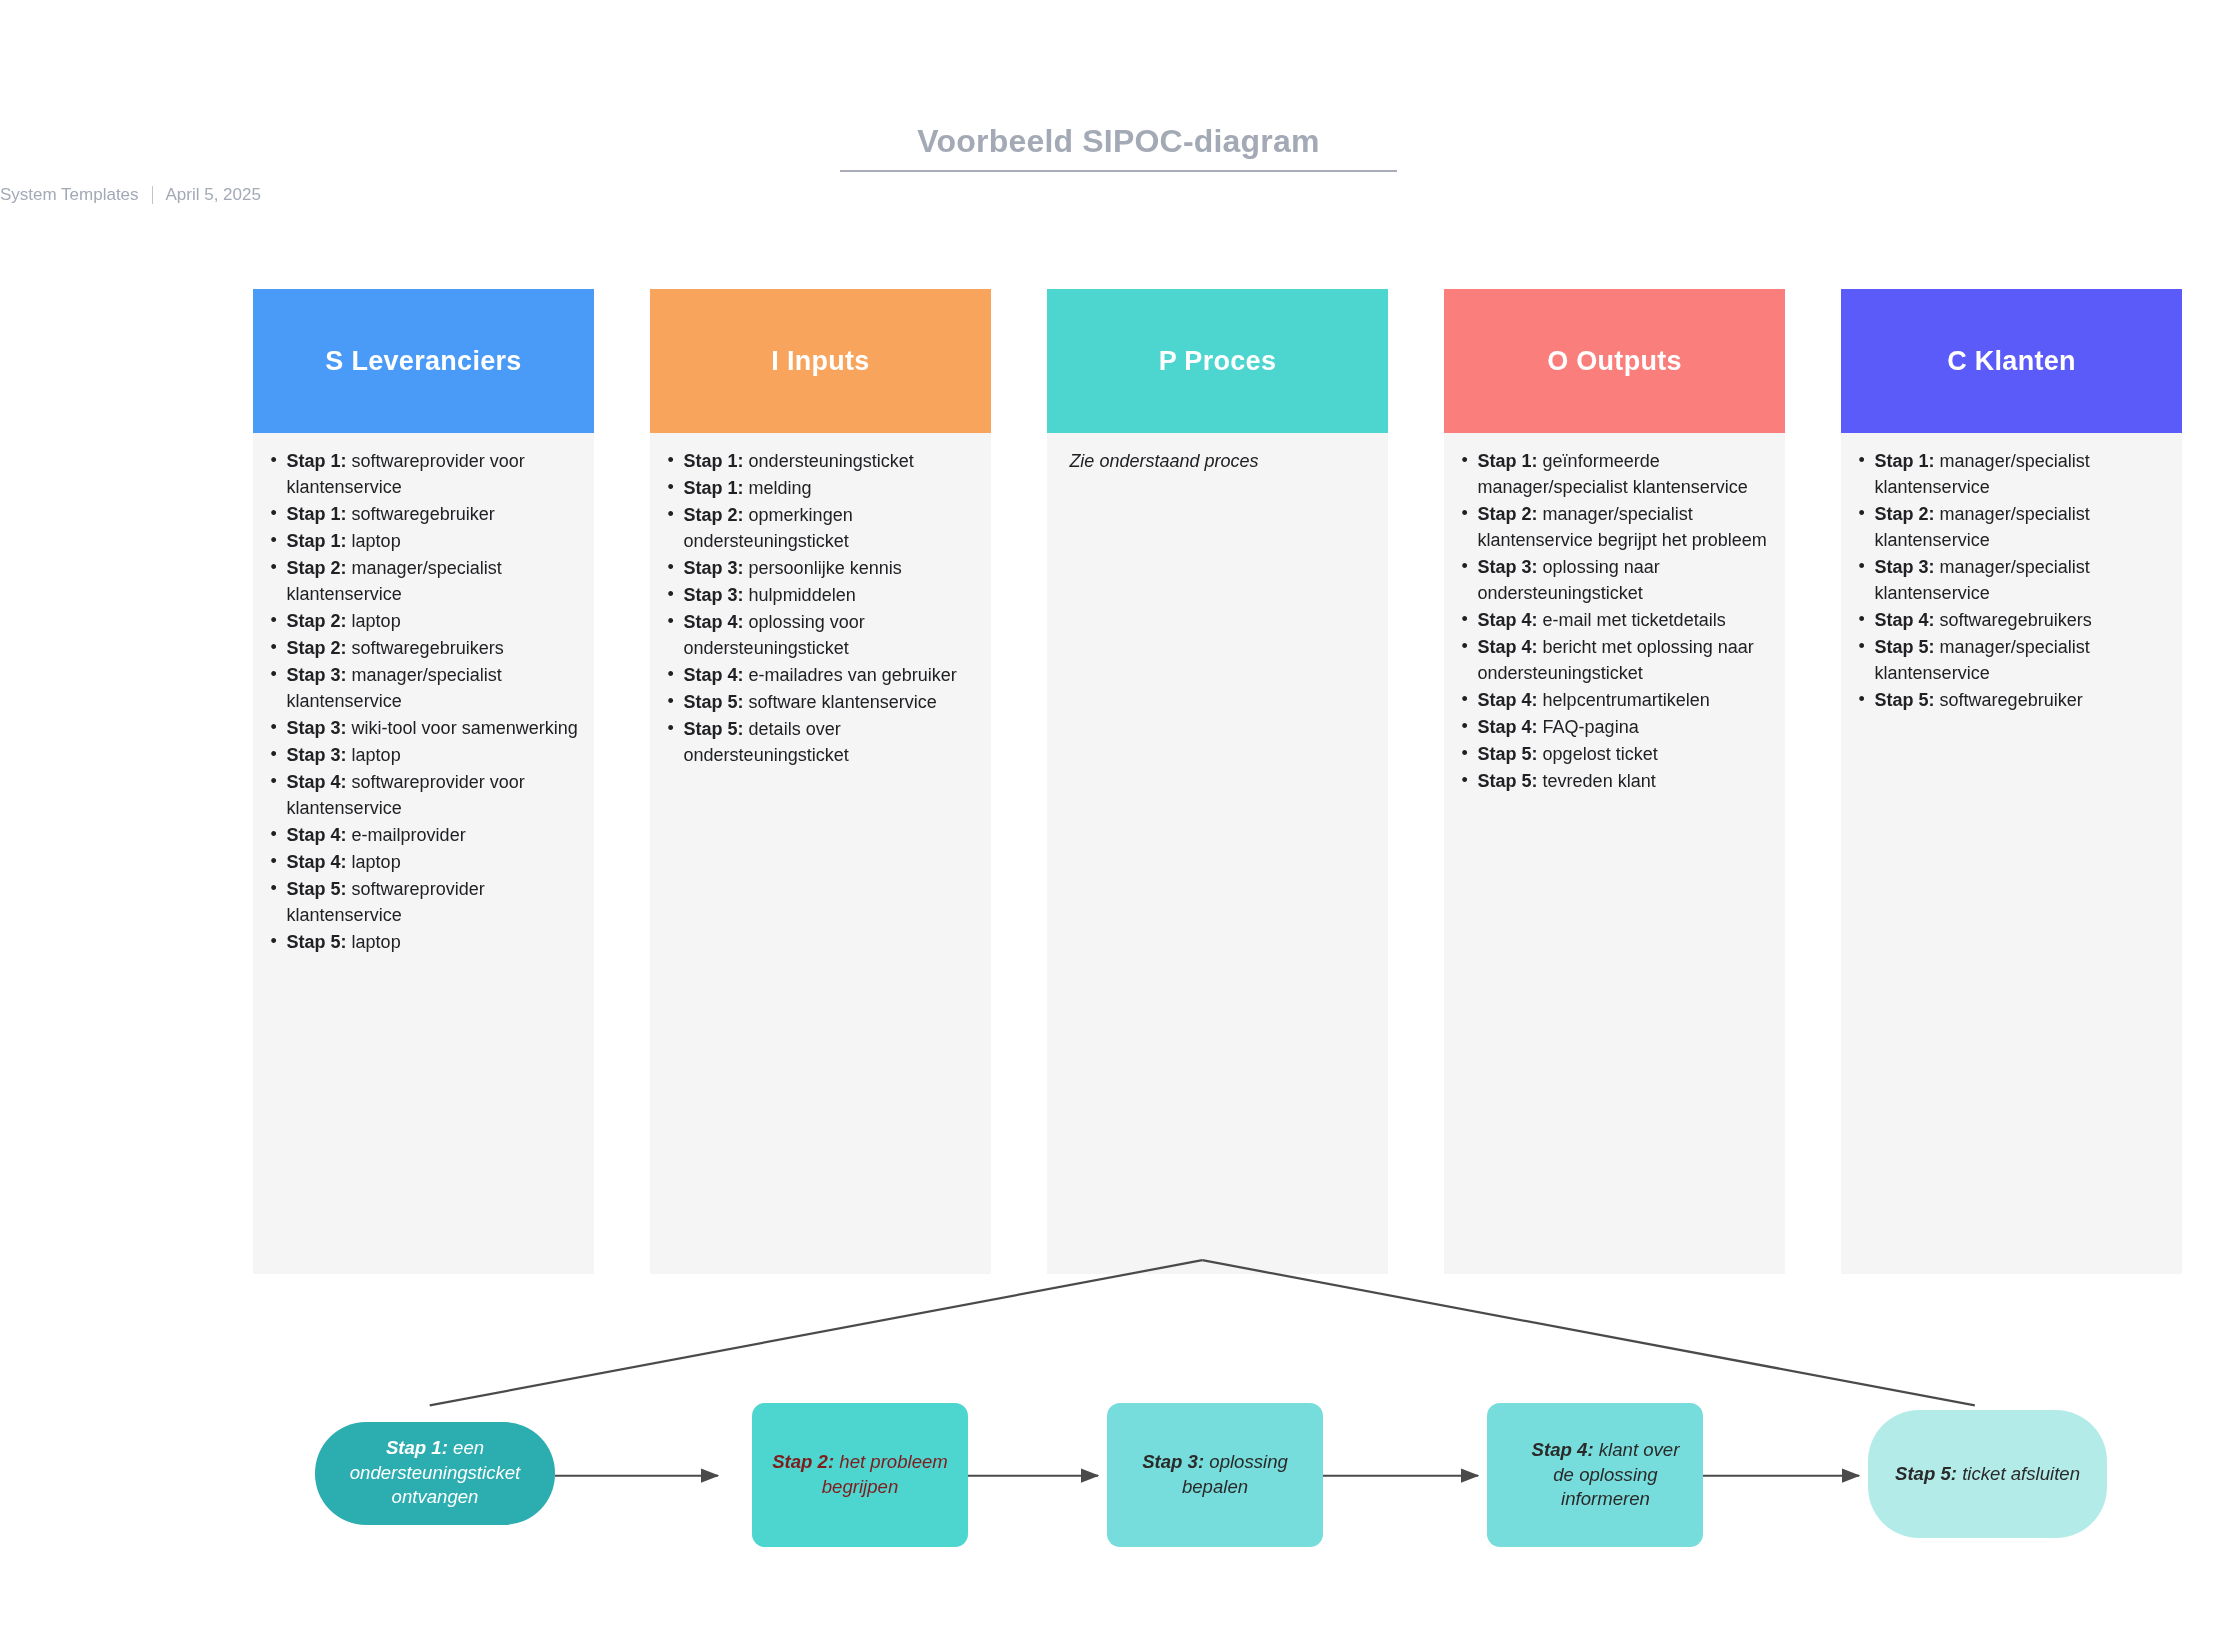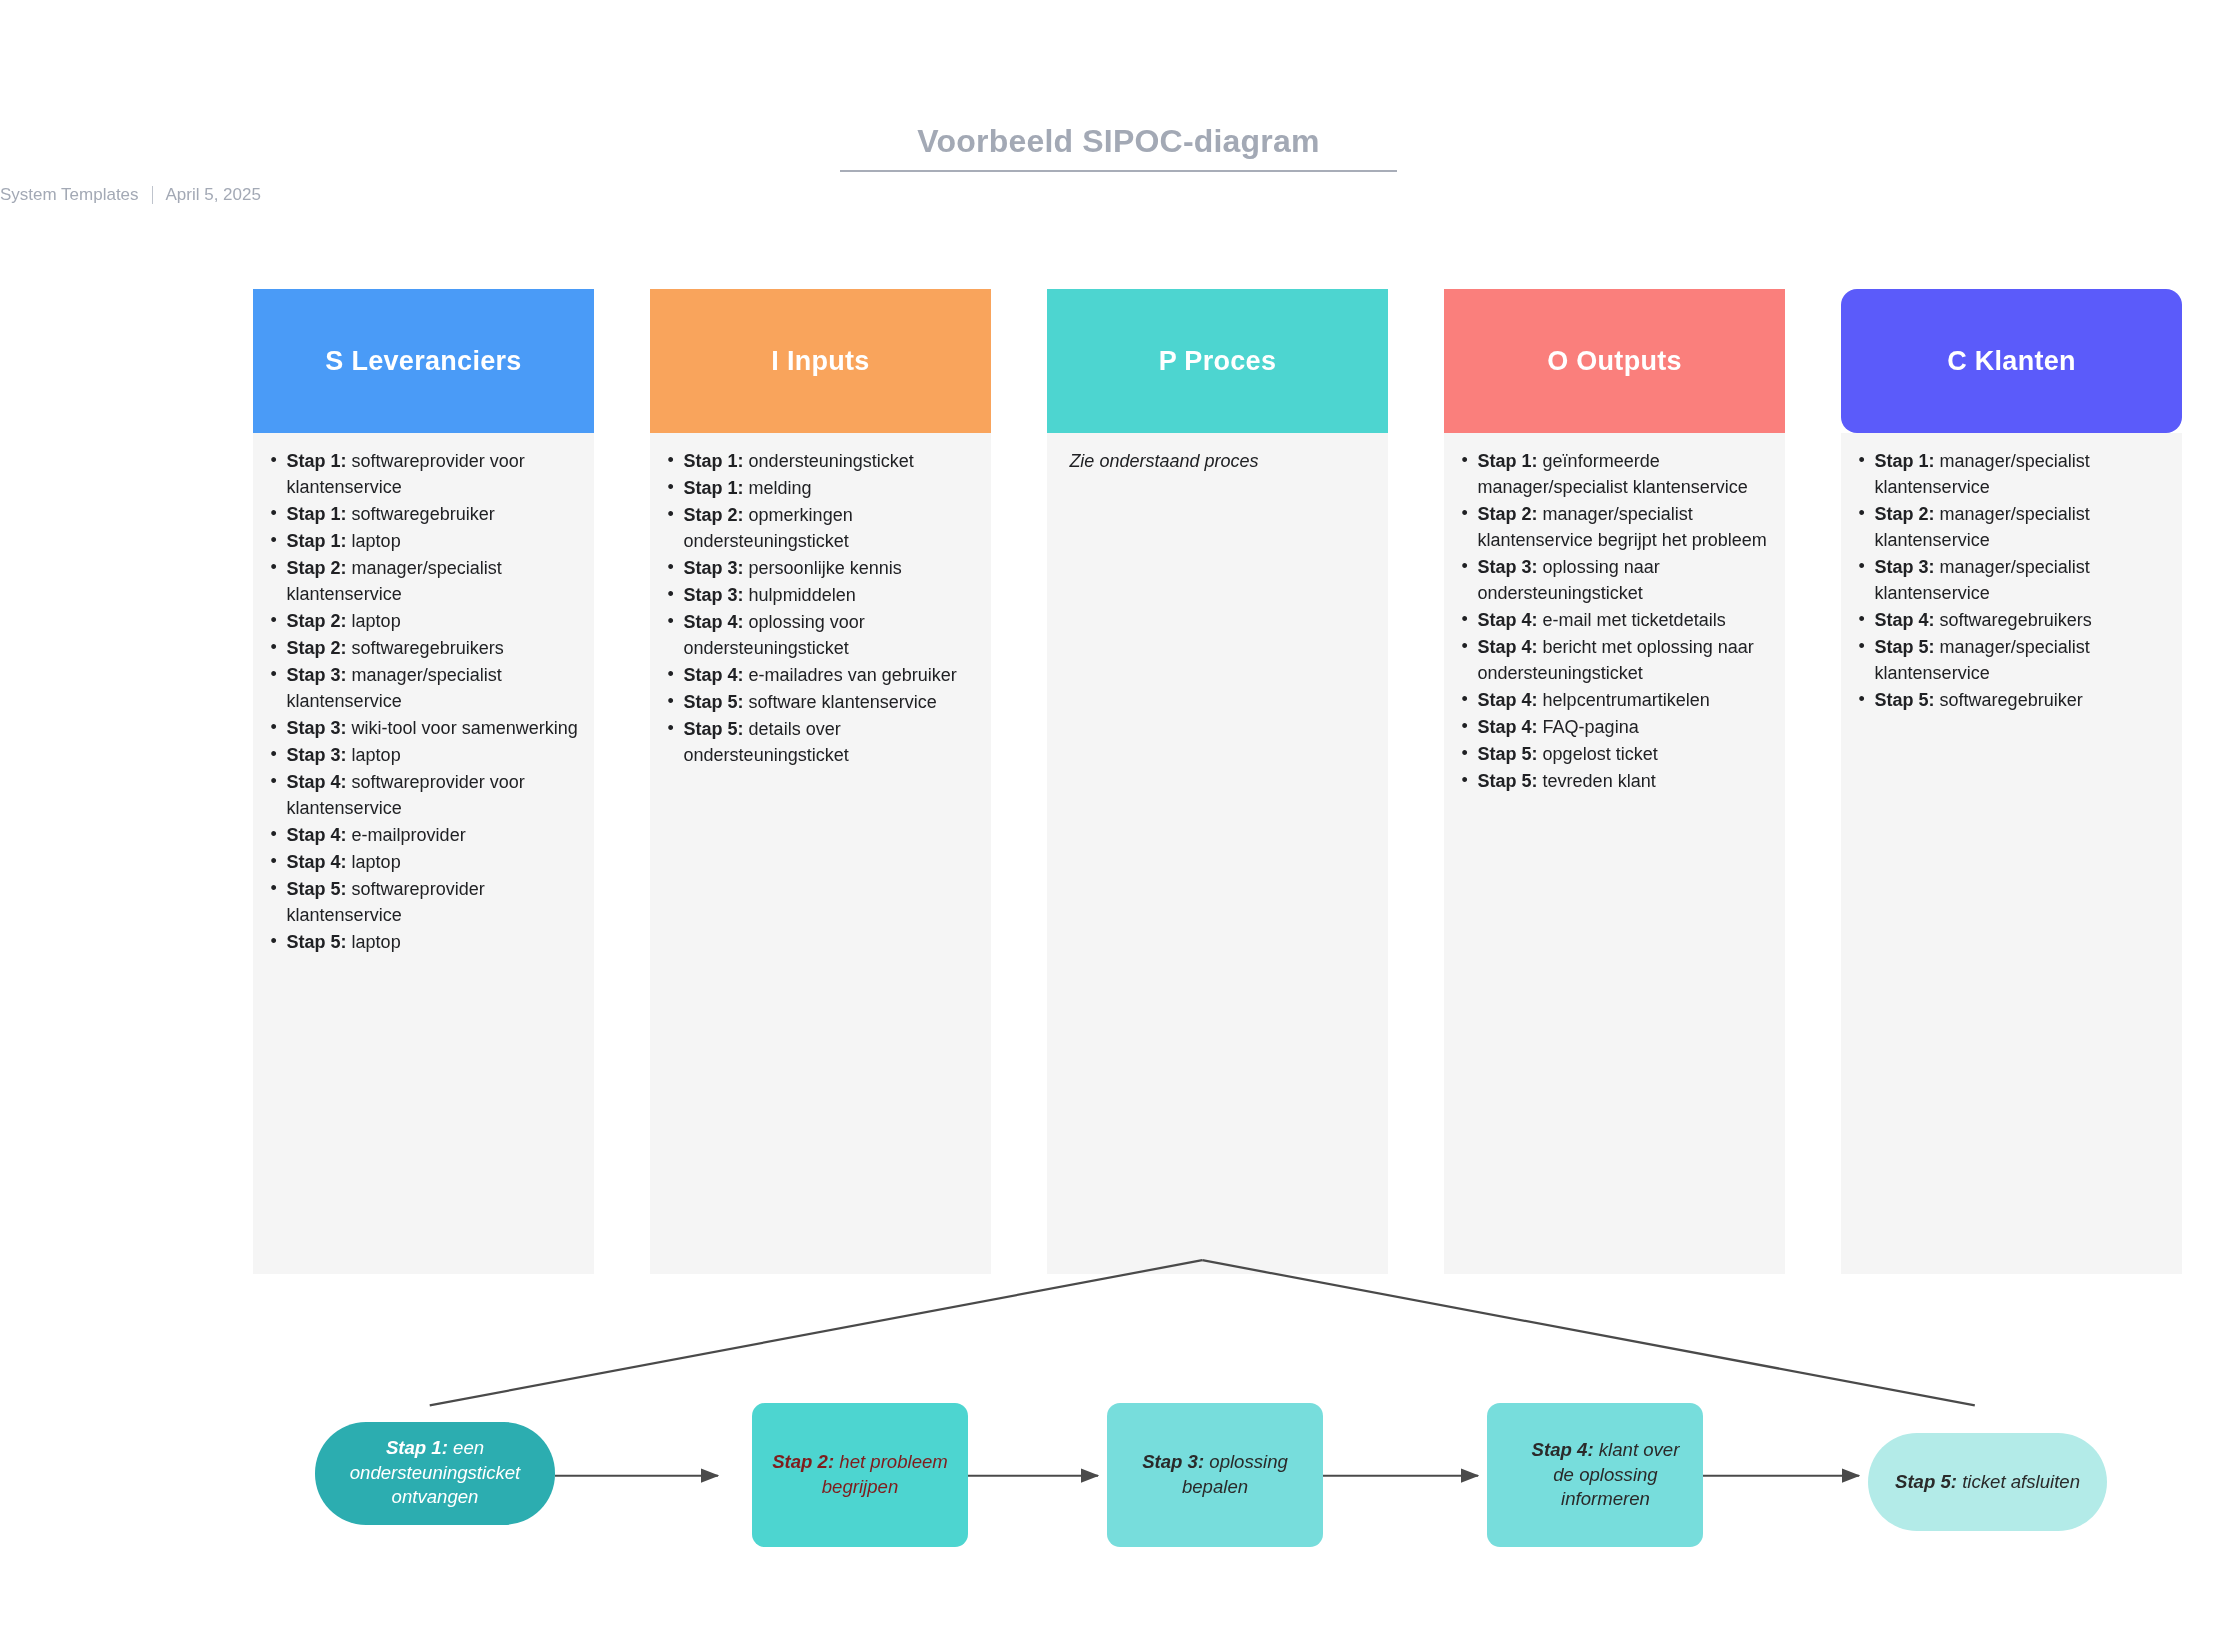--- a/index.html
+++ b/index.html
@@ -160,22 +160,22 @@
   }
   #node-4 {
     left: 1487px; top: 0px;
     width: 216px; height: 144px;
     border-radius: 13px;
     background: #77DDDC;
     color: #2A2A2A;
     padding-left: 34px;
   }
   #node-5 {
-    left: 1868px; top: 30px;
-    width: 239px; height: 98px;
+    left: 1868px; top: 7px;
+    width: 239px; height: 128px;
     border-radius: 51px;
     background: #B3EBE8;
     color: #2A2A2A;
   }
 
   #flow-arrows {
     position: absolute;
     left: 0; top: 0;
     width: 2237px; height: 177px;
     pointer-events: none;
@@ -253,21 +253,21 @@
           <li><b>Stap 4:</b> bericht met oplossing naar ondersteuningsticket</li>
           <li><b>Stap 4:</b> helpcentrumartikelen</li>
           <li><b>Stap 4:</b> FAQ-pagina</li>
           <li><b>Stap 5:</b> opgelost ticket</li>
           <li><b>Stap 5:</b> tevreden klant</li>
         </ul>
     </div>
   </div>
 
   <div class="col">
-    <div class="col-header" style="background: rgb(91, 91, 250); border-radius: 16px;">C Klanten</div>
+    <div class="col-header" style="background: rgb(91, 91, 250);">C Klanten</div>
     <div class="col-body">
       <ul class="col-list">
           <li><b>Stap 1:</b> manager/specialist klantenservice</li>
           <li><b>Stap 2:</b> manager/specialist klantenservice</li>
           <li><b>Stap 3:</b> manager/specialist klantenservice</li>
           <li><b>Stap 4:</b> softwaregebruikers</li>
           <li><b>Stap 5:</b> manager/specialist klantenservice</li>
           <li><b>Stap 5:</b> softwaregebruiker</li>
         </ul>
     </div>

